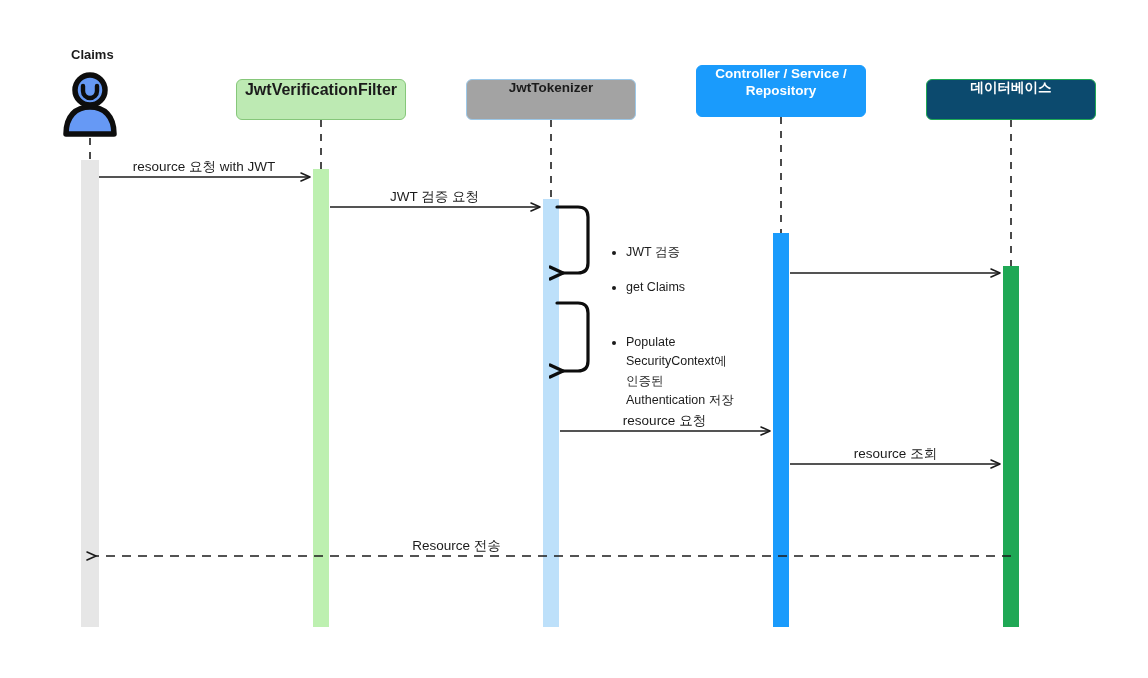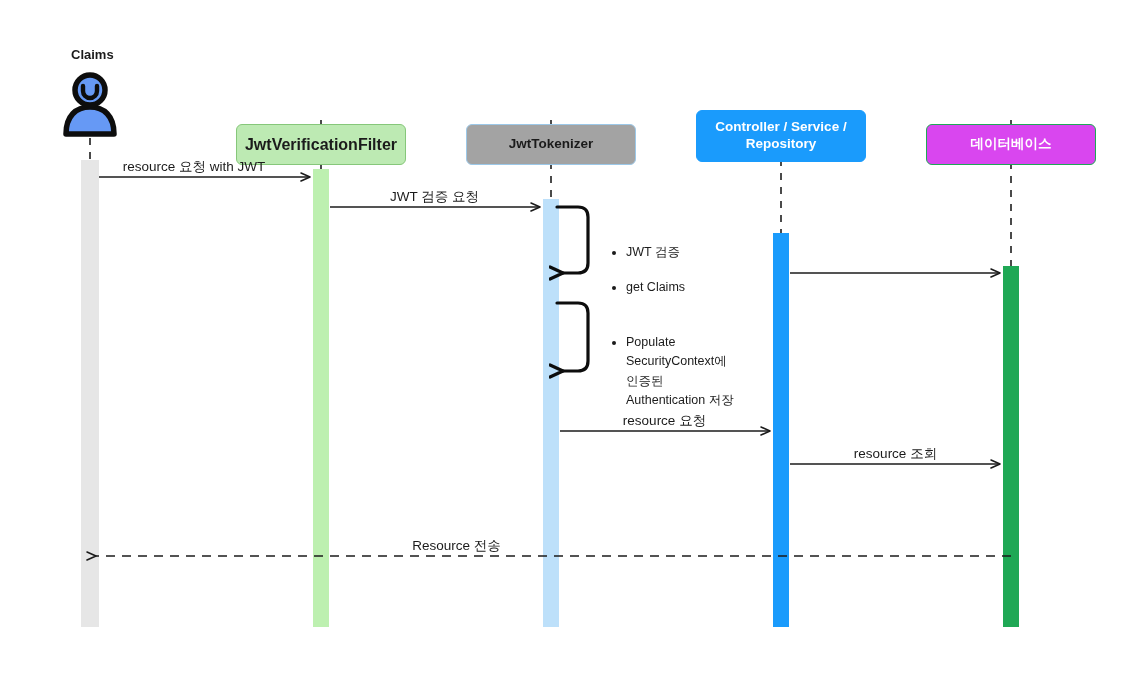--- a/index.html
+++ b/index.html
@@ -22,27 +22,25 @@
     position: absolute;
     left: 0;
     top: 0;
     width: 1148px;
     height: 678px;
   }
   .participant-box {
     position: absolute;
     box-sizing: border-box;
     display: flex;
-    align-items: center;
     justify-content: center;
     text-align: center;
     border-radius: 6px;
     font-weight: bold;
     line-height: 1.25;
-    margin-top: 45px;
   }
   .actor-label {
     position: absolute;
     font-weight: bold;
     font-size: 13px;
     color: #1b1b1b;
     white-space: nowrap;
   }
   .msg-label {
     position: absolute;
@@ -128,25 +126,25 @@
   </div>
 
   <div class="participant-box" style="left:466px; top:79px; width:170px; height:41px; background:#a3a3a3; border:1.5px solid #9cc8e8; color:#1b1b1b; font-size:13.5px;">
     <span>JwtTokenizer</span>
   </div>
 
   <div class="participant-box" style="left:696px; top:65px; width:170px; height:52px; background:#1a9bfc; border:1.5px solid #1a9bfc; color:#ffffff; font-size:13.5px; padding:0 8px;">
     <span>Controller / Service / Repository</span>
   </div>
 
-  <div class="participant-box" style="left:926px; top:79px; width:170px; height:41px; background:#d946ef; border:1.5px solid #1fa855; color:#ffffff; font-size:13.5px;">
+  <div class="participant-box" style="left:926px; top:79px; width:170px; height:41px; background:#0c4a6e; border:1.5px solid #1fa855; color:#ffffff; font-size:13.5px;">
     <span>데이터베이스</span>
   </div>
 
-  <div class="msg-label" style="left:89px; top:158px; width:210px;">resource 요청 with JWT</div>
+  <div class="msg-label" style="left:99px; top:158px; width:210px;">resource 요청 with JWT</div>
   <div class="msg-label" style="left:330px; top:188px; width:209px;">JWT 검증 요청</div>
   <div class="msg-label" style="left:560px; top:412px; width:209px;">resource 요청</div>
   <div class="msg-label" style="left:790px; top:445px; width:211px;">resource 조회</div>
   <div class="msg-label" style="left:336px; top:537px; width:241px;">Resource 전송</div>
 
   <div class="note-label" style="left:597px; top:227px; width:170px;">
     <ul>
       <li>JWT 검증</li>
       <li>get Claims</li>
     </ul>

